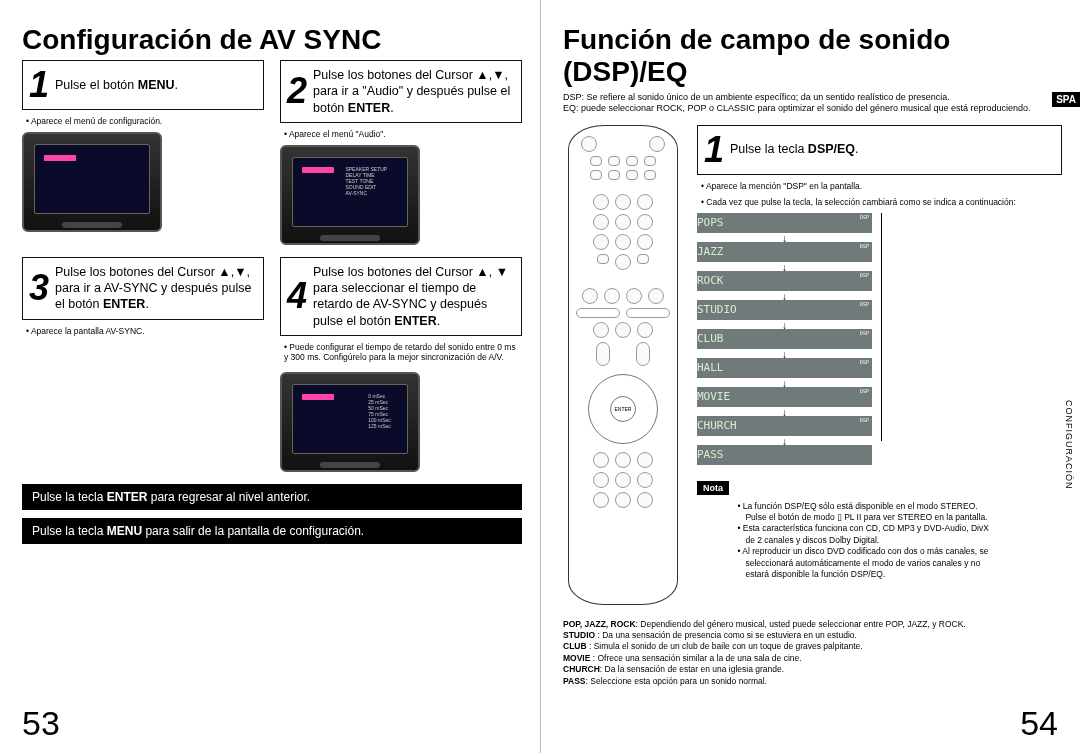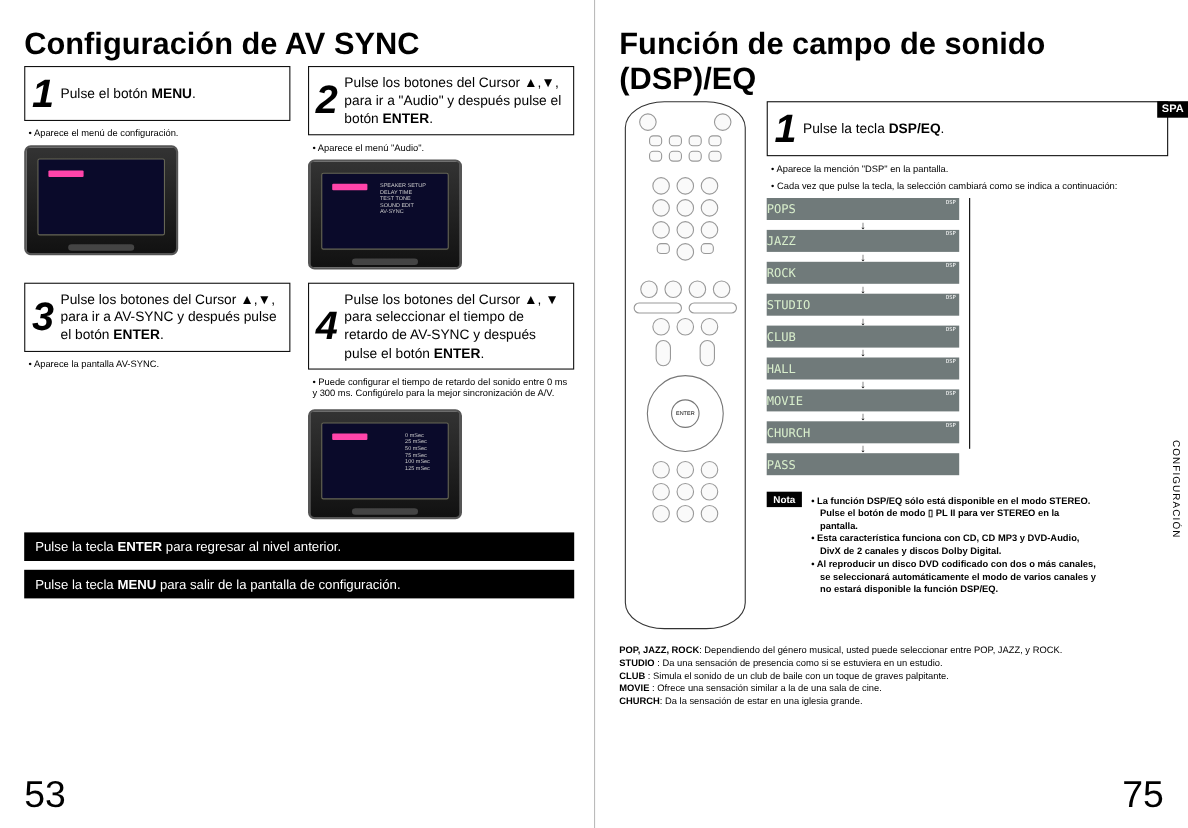--- a/index.html
+++ b/index.html
@@ -39,21 +39,21 @@
 
   .display { width: 175px; height: 20px; background: #707a7a; color: #d8eecc; font-family: monospace; font-size: 11px; display:flex; align-items:center; justify-content:flex-start; position:relative; margin-bottom:2px; }
   .display .dsp { position:absolute; right:3px; top:1px; font-size:5px; color:#fff; }
   .arrowdn { font-size: 10px; text-align:center; margin: -2px 0; }
 
   .right-panel { display: flex; gap: 14px; }
   .remotecol { flex: 0 0 120px; }
   .rightcol { flex: 1; }
 
   .nota { display: inline-block; background:#000; color:#fff; font-size:9px; padding:2px 6px; font-weight:700; margin-right:4px; }
-  .note-list { font-size: 8.5px; line-height: 1.35; margin-top:6px;font-weight:bold; }
+  .note-list { font-size: 8.5px; line-height: 1.35; margin-top:24px; }
   .note-list li { list-style: none; text-indent: -8px; padding-left: 8px; }
   .note-list li::before { content: "• "; }
 
   .desc { font-size: 8.5px; line-height: 1.35; margin-top: 14px; }
   .desc b { font-weight: 700; }
 
   .spa-tab { position: absolute; top: 92px; right: 0; background: #000; color:#fff; font-size:10px; font-weight:700; padding:2px 4px; }
   .side-tab { position: absolute; right: 6px; top: 400px; font-size: 9px; writing-mode: vertical-rl; letter-spacing: 1px; }
   .loopline { border-right: 1.2px solid #000; height: 228px; position:absolute; right: -10px; top: 0; }
   .loopwrap { position: relative; display:inline-block; }
@@ -128,20 +128,24 @@
   <div class="blackstrip">Pulse la tecla <b>MENU</b> para salir de la pantalla de configuración.</div>
 
   <div class="page-num pnum-l">53</div>
 </div>
 
 <div class="page divider">
   <div class="spa-tab">SPA</div>
   <div class="side-tab">CONFIGURACIÓN</div>
 
   <h1>Función de campo de sonido (DSP)/EQ</h1>
+  <div class="sub">
+    <span>DSP: Se refiere al sonido único de un ambiente específico; da un sentido realístico de presencia.</span><br>
+    <span>EQ: puede seleccionar ROCK, POP o CLASSIC para optimizar el sonido del género musical que está reproduciendo.</span>
+  </div>
 
   <div class="right-panel">
     <div class="remotecol">
       <div class="remote">
         <div class="rrow">
             <div class="rbtn sm"></div>
             <div style="width:40px"></div>
             <div class="rbtn sm"></div>
           </div>
         <div class="rrow">
@@ -283,16 +287,17 @@
       </div>
     </div>
   </div>
 
   <div class="desc">
     <div><b>POP, JAZZ, ROCK</b>: Dependiendo del género musical, usted puede seleccionar entre POP, JAZZ, y ROCK.</div>
     <div><b>STUDIO</b> : Da una sensación de presencia como si se estuviera en un estudio.</div>
     <div><b>CLUB</b> : Simula el sonido de un club de baile con un toque de graves palpitante.</div>
     <div><b>MOVIE</b> : Ofrece una sensación similar a la de una sala de cine.</div>
     <div><b>CHURCH</b>: Da la sensación de estar en una iglesia grande.</div>
-  </div>
-
-  <div class="page-num pnum-r">75</div>
+    <div><b>PASS</b>: Seleccione esta opción para un sonido normal.</div>
+  </div>
+
+  <div class="page-num pnum-r">54</div>
 </div>
 
 </body></html>

